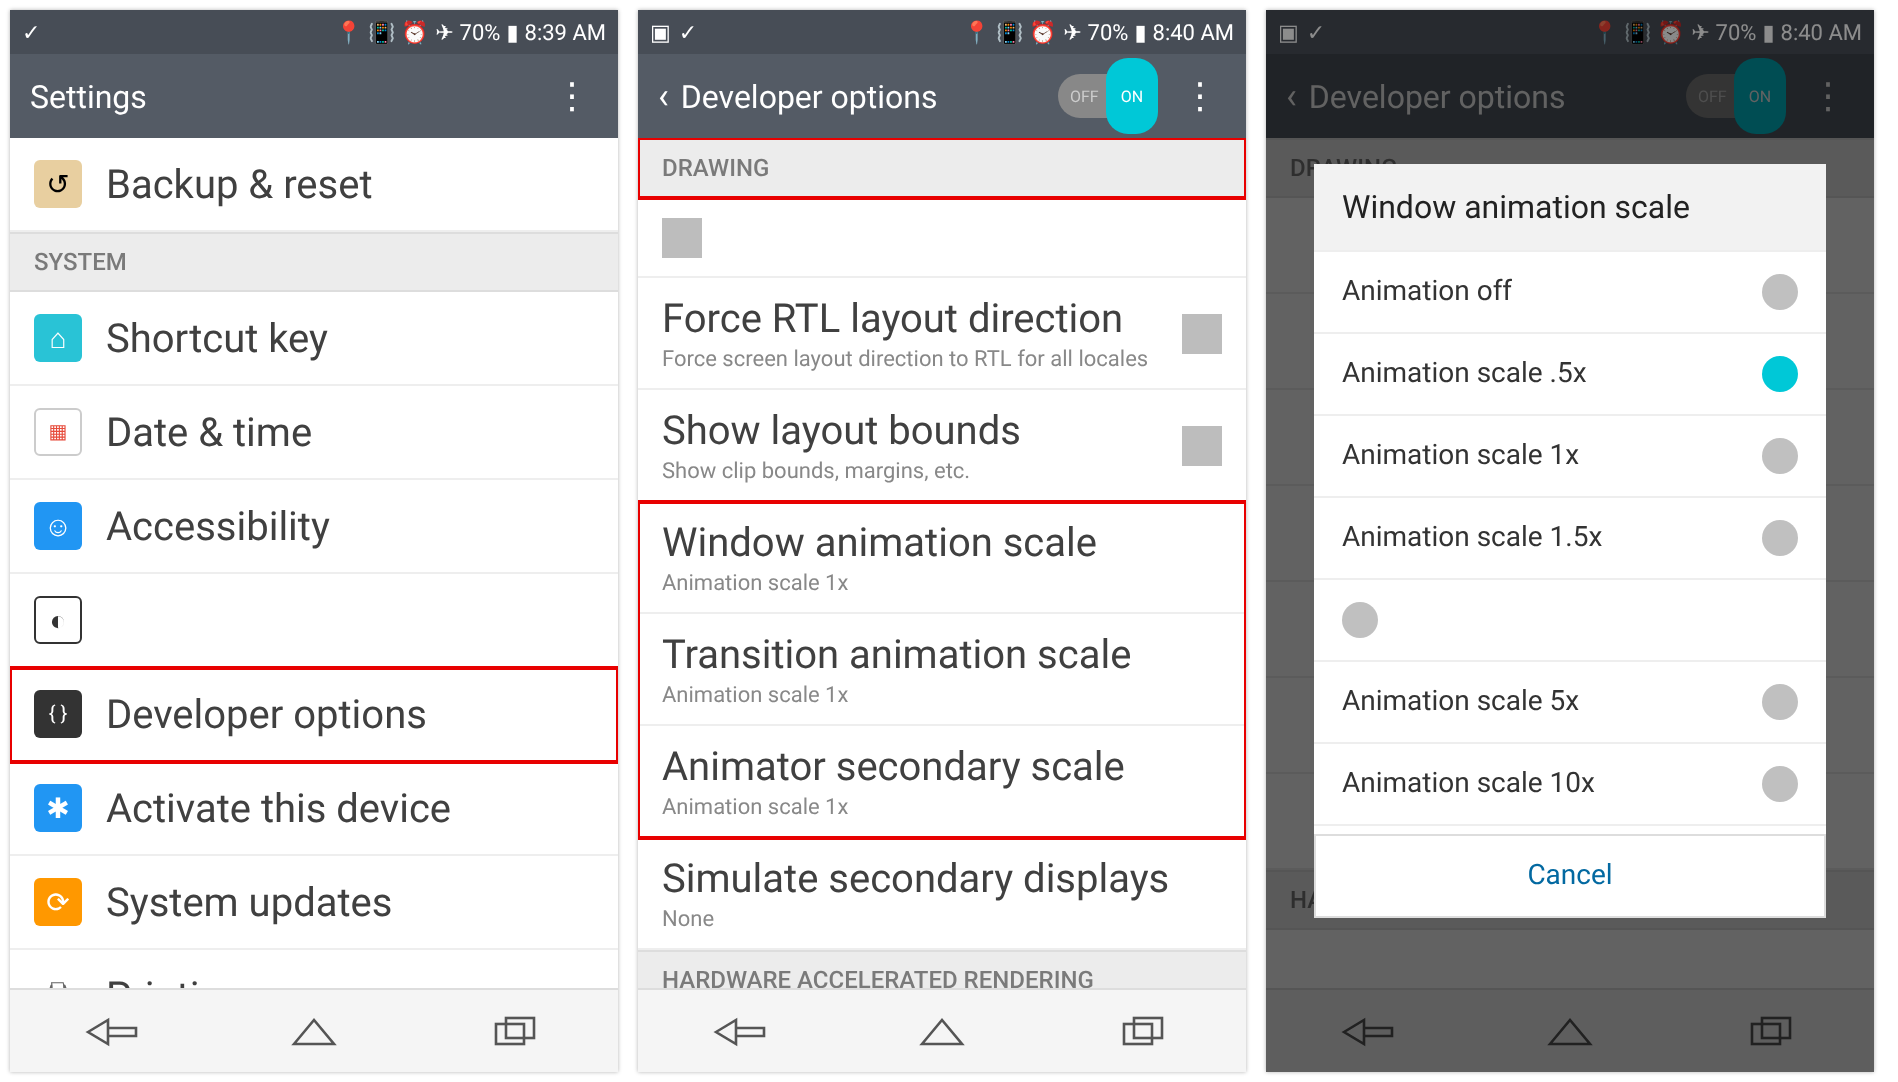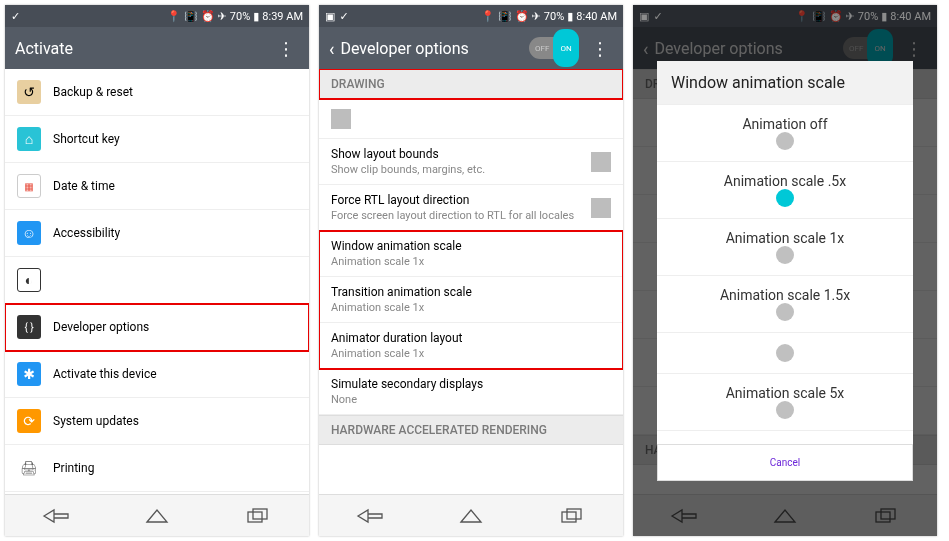--- a/index.html
+++ b/index.html
@@ -14,35 +14,35 @@
   .appbar .overflow { padding: 0 4px; font-size: 18px; letter-spacing: 0; }
   .toggle { width: 50px; height: 22px; background: #888; border-radius: 11px; position: relative; display: flex; align-items: center; font-size: 8px; color: #fff; text-decoration: underline; }
   .toggle .off { position: absolute; left: 6px; color: #ccc; }
   .toggle .knob { position: absolute; right: 0; width: 26px; height: 38px; background: #00C8D7; border-radius: 11px; display: flex; align-items: center; justify-content: center; font-size: 8px; }
   .content { flex: 1; background: #fff; overflow: hidden; }
   .section-header { background: #ECECEC; color: #7A7A7A; font-size: 12px; font-weight: 500; padding: 7px 12px; border-bottom: 1px solid #ddd; border-top: 1px solid #ddd; }
   .row { display: flex; align-items: center; padding: 11px 12px; border-bottom: 1px solid #eee; background: #fff; min-height: 40px; }
   .row.compact { padding: 8px 12px; }
   .row .icon { width: 24px; height: 24px; margin-right: 12px; flex-shrink: 0; display: flex; align-items: center; justify-content: center; border-radius: 3px; font-size: 14px; }
   .row .txt { flex: 1; }
-  .row .title { font-size: 12px; color: #000000; }
+  .row .title { font-size: 20px; color: #404040; }
   .row .sub { font-size: 11px; color: #888; margin-top: 2px; }
   .row .checkbox { width: 20px; height: 20px; background: #BDBDBD; flex-shrink: 0; }
   .navbar { height: 42px; background: #F5F5F5; display: flex; align-items: center; justify-content: space-around; border-top: 1px solid #ddd; }
   .navbtn { width: 32px; height: 20px; display: flex; align-items: center; justify-content: center; color: #555; }
   .highlight-red { outline: 2px solid #E80000; outline-offset: -1px; }
   .overlay { position: absolute; inset: 0; background: rgba(0,0,0,0.45); display: flex; align-items: center; justify-content: center; }
   .dialog { background: #fff; width: 256px; display: flex; flex-direction: column; max-height: 420px; }
   .dialog-title { padding: 12px 14px; font-size: 16px; color: #222; border-bottom: 1px solid #eee; background: #F2F2F2; }
   .dialog-body { flex: 1; overflow: auto; }
-  .drow { display: flex; align-items: center; padding: 11px 14px; border-bottom: 1px solid #eee; flex-direction: column; }
+  .drow { display: flex; align-items: center; padding: 11px 14px; border-bottom: 1px solid #eee; }
   .drow .dlabel { flex: 1; font-size: 14px; color: #333; }
   .radio { width: 18px; height: 18px; border-radius: 50%; background: #C0C0C0; }
   .radio.on { background: #00C8D7; }
-  .cancel-btn { padding: 12px; text-align: center; font-size: 10px; color: #6d28d9; border: 1px solid #ddd; margin-top: 4px; background: #fff; }
+  .cancel-btn { padding: 12px; text-align: center; font-size: 14px; color: #0369a1; border: 1px solid #ddd; margin-top: 4px; background: #fff; }
   .dim .appbar, .dim .content, .dim .navbar { filter: brightness(0.7); }
   .ic-circle { border-radius: 50%; color: #fff; }
   svg { display: block; }
 </style>
 </head>
 <body>
 
 <div class="phone">
   <div class="statusbar">
     <span class="sb-left">
@@ -52,31 +52,32 @@
       <span>📍</span>
       <span>📳</span>
       <span>⏰</span>
       <span>✈</span>
       <span>70%</span>
       <span>▮</span>
       <span>8:39 AM</span>
     </span>
   </div>
   <div class="appbar">
-    <span>Activate</span>
+    <span>Settings</span>
     <span class="spacer"></span>
     <span class="overflow">⋮</span>
   </div>
   <div class="content">
     <div class="row">
       <span class="icon" style="background:#E8CFA0">↺</span>
       <div class="txt">
           <div class="title">Backup &amp; reset</div>
         </div>
     </div>
+    <div class="section-header">SYSTEM</div>
     <div class="row">
       <span class="icon ic-circle" style="background:#29C3D6">⌂</span>
       <div class="txt">
           <div class="title">Shortcut key</div>
         </div>
     </div>
     <div class="row">
       <span class="icon" style="background:#fff;border:1px solid #ccc;color:#E74C3C;font-size:10px">▦</span>
       <div class="txt">
           <div class="title">Date &amp; time</div>
@@ -163,48 +164,48 @@
     </span>
     <span class="overflow" style="margin-left:8px">⋮</span>
   </div>
   <div class="content">
     <div class="section-header highlight-red">DRAWING</div>
     <div class="row compact">
       <span class="checkbox"></span>
     </div>
     <div class="row compact">
       <div class="txt">
+          <div class="title">Force RTL layout direction</div>
+          <div class="sub">Force screen layout direction to RTL for all locales</div>
+        </div>
+      <span class="checkbox"></span>
+    </div>
+    <div class="row compact">
+      <div class="txt">
           <div class="title">Show layout bounds</div>
           <div class="sub">Show clip bounds, margins, etc.</div>
-        </div>
-      <span class="checkbox"></span>
-    </div>
-    <div class="row compact">
-      <div class="txt">
-          <div class="title">Force RTL layout direction</div>
-          <div class="sub">Force screen layout direction to RTL for all locales</div>
         </div>
       <span class="checkbox"></span>
     </div>
     <div class="highlight-red">
       <div class="row compact">
         <div class="txt">
             <div class="title">Window animation scale</div>
             <div class="sub">Animation scale 1x</div>
           </div>
       </div>
       <div class="row compact">
         <div class="txt">
             <div class="title">Transition animation scale</div>
             <div class="sub">Animation scale 1x</div>
           </div>
       </div>
       <div class="row compact">
         <div class="txt">
-            <div class="title">Animator duration layout</div>
+            <div class="title">Animator secondary scale</div>
             <div class="sub">Animation scale 1x</div>
           </div>
       </div>
     </div>
     <div class="row compact">
       <div class="txt">
           <div class="title">Simulate secondary displays</div>
           <div class="sub">None</div>
         </div>
     </div>

